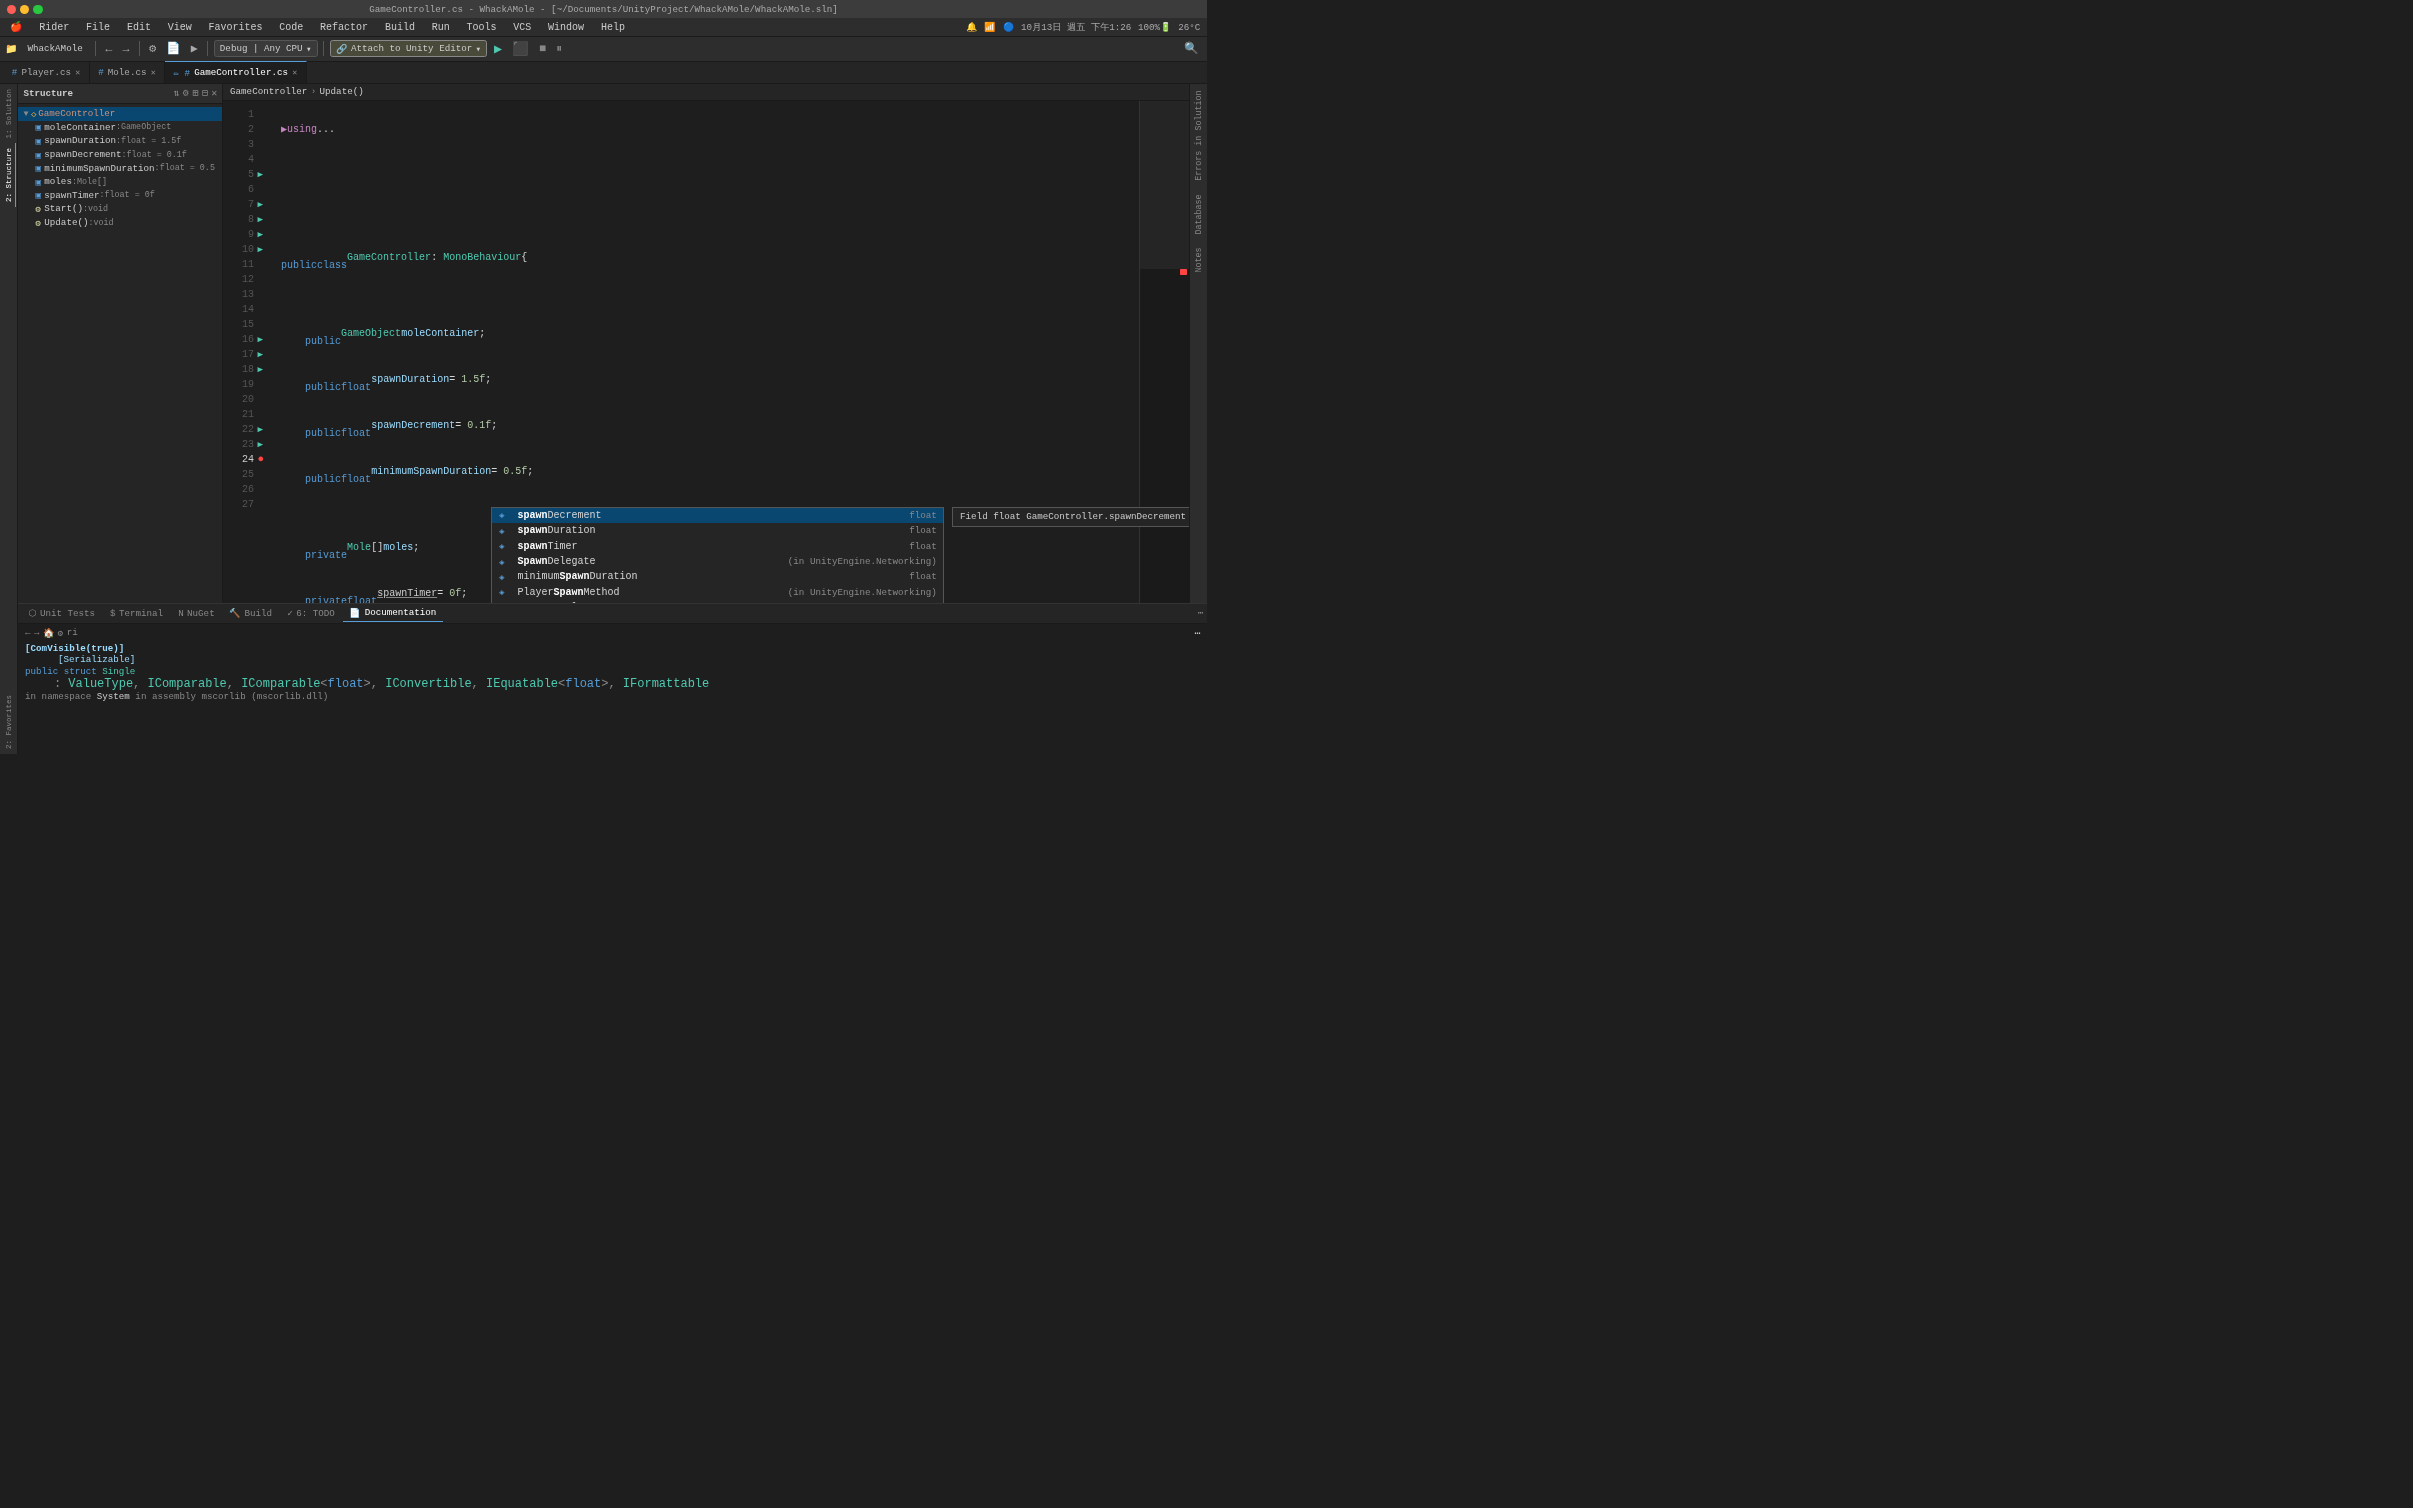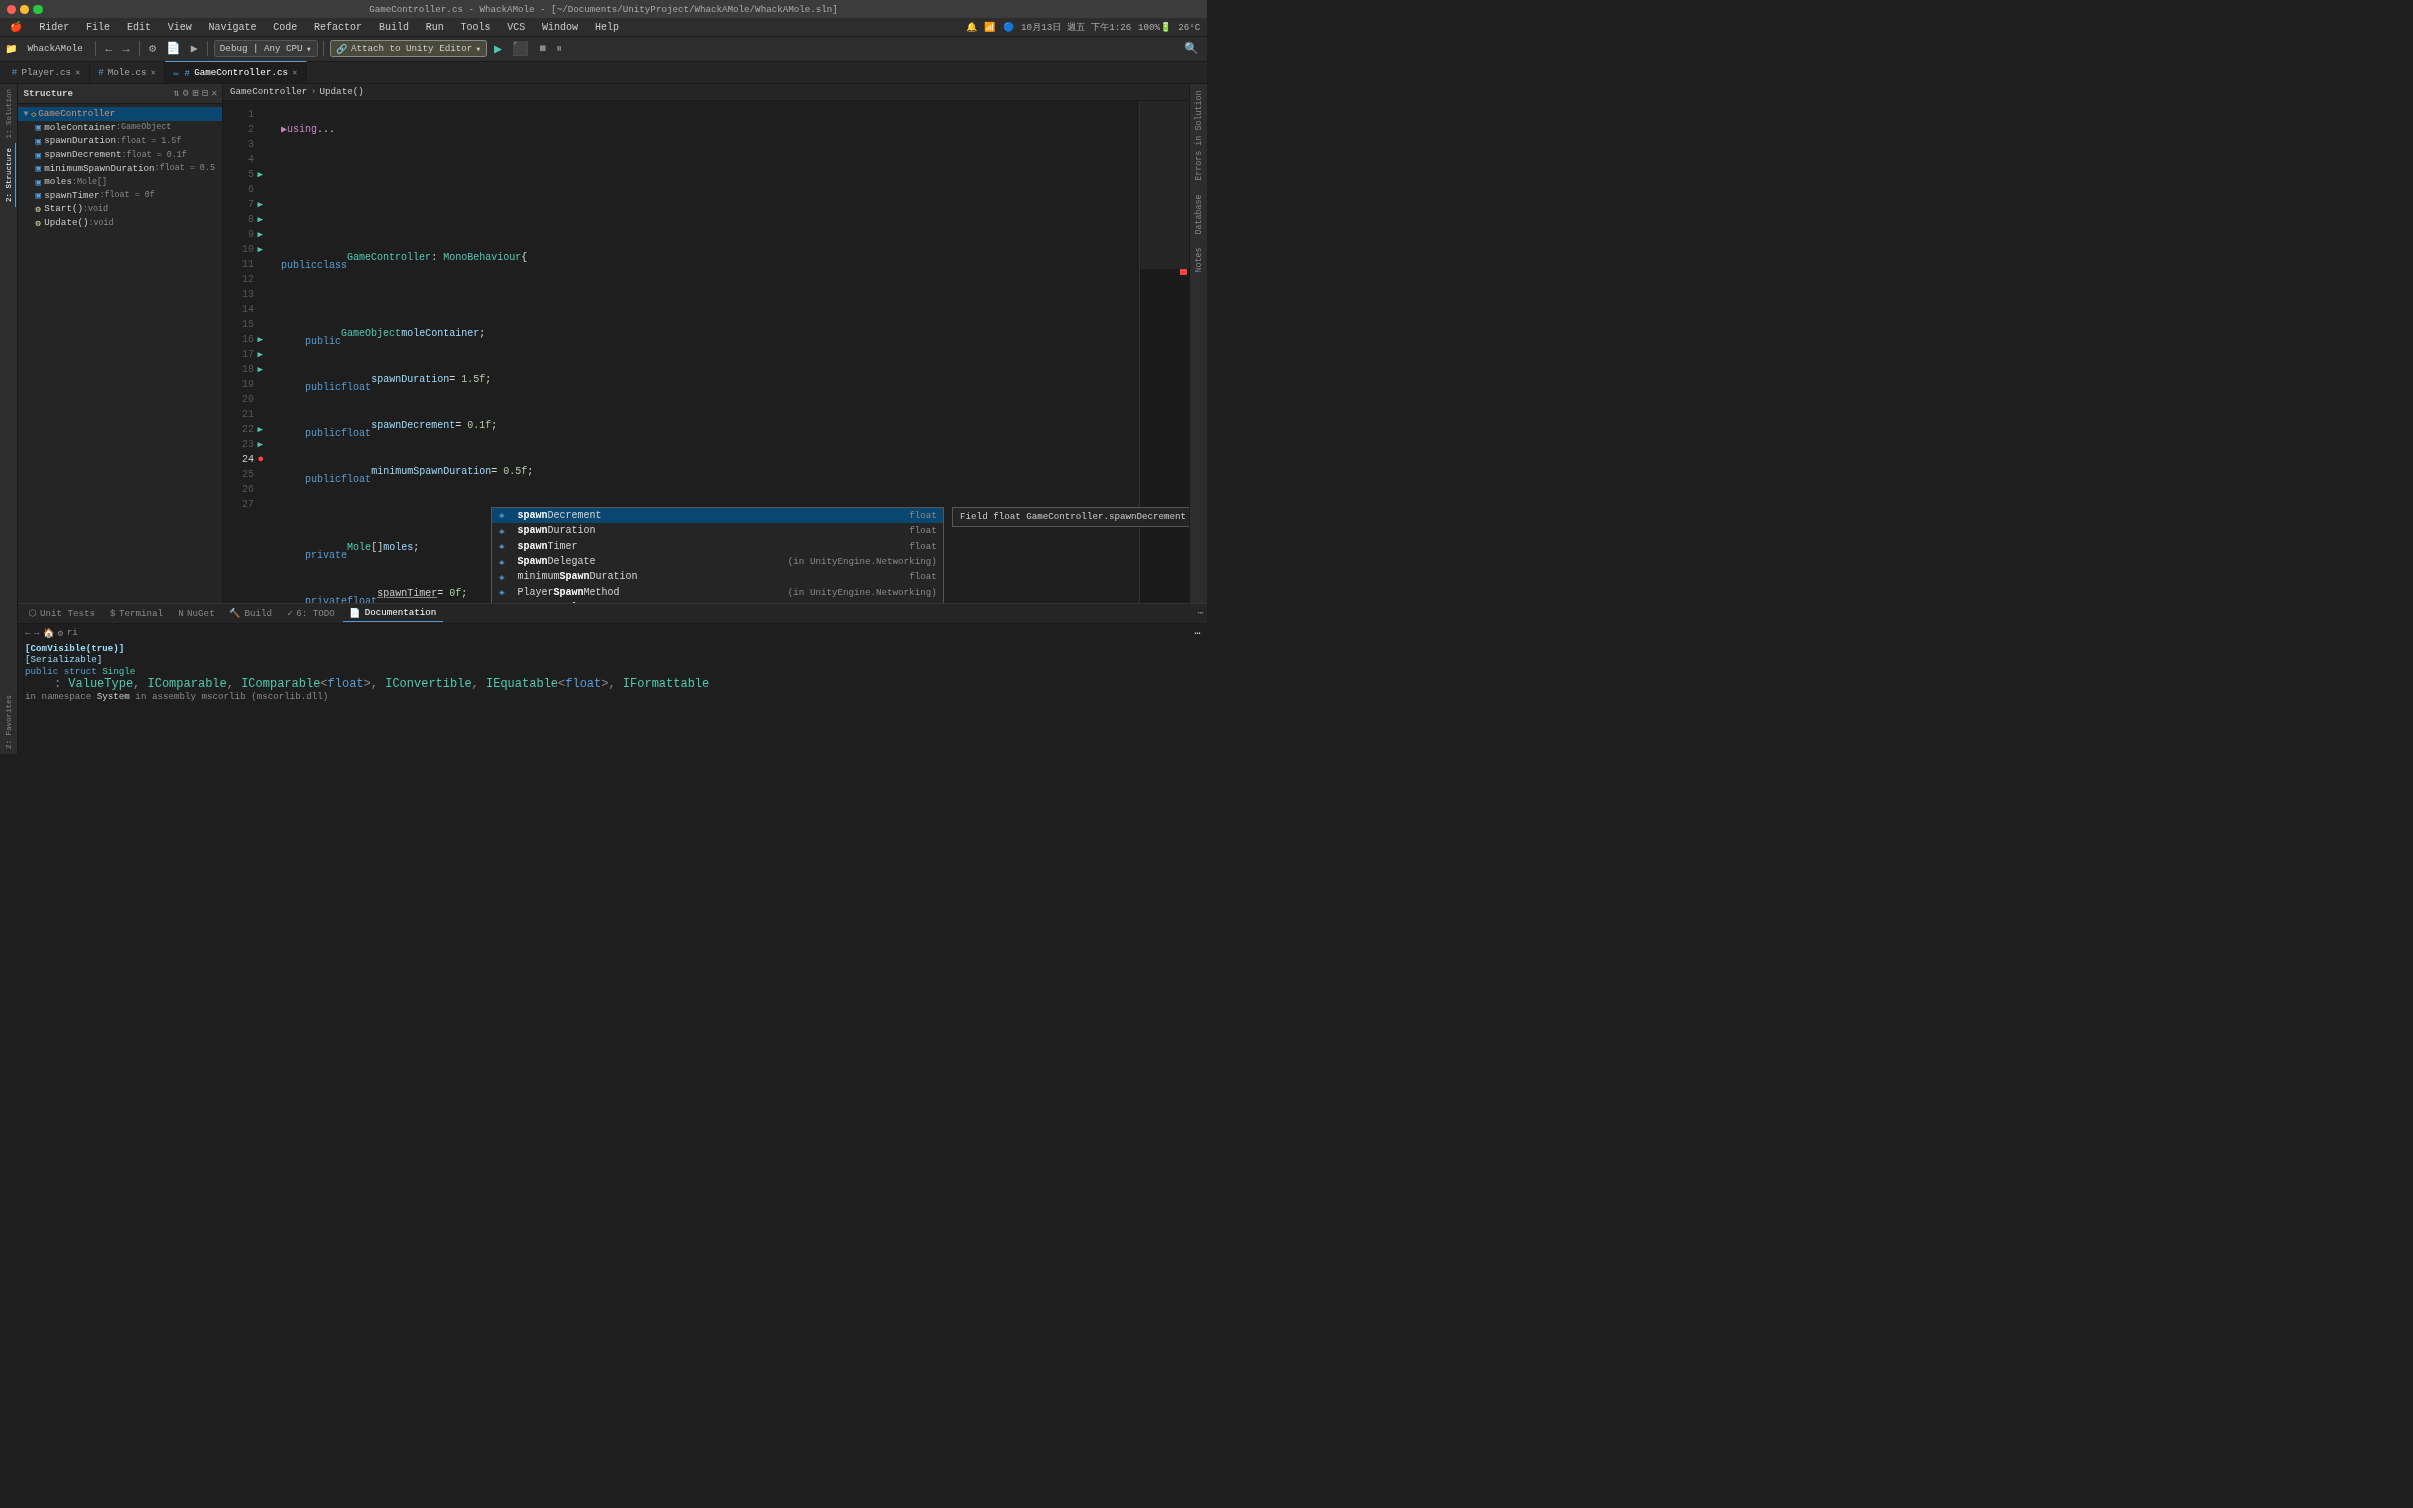--- a/index.html
+++ b/index.html
@@ -415,21 +415,21 @@
   </div>
   <div id="titlebar-center">GameController.cs - WhackAMole - [~/Documents/UnityProject/WhackAMole/WhackAMole.sln]</div>
 </div>
 
 <div id="menubar">
   <span class="menu-item">🍎</span>
   <span class="menu-item">Rider</span>
   <span class="menu-item">File</span>
   <span class="menu-item">Edit</span>
   <span class="menu-item">View</span>
-  <span class="menu-item">Navigate</span>
+  <span class="menu-item">Favorites</span>
   <span class="menu-item">Code</span>
   <span class="menu-item">Refactor</span>
   <span class="menu-item">Build</span>
   <span class="menu-item">Run</span>
   <span class="menu-item">Tools</span>
   <span class="menu-item">VCS</span>
   <span class="menu-item">Window</span>
   <span class="menu-item">Help</span>
   <span style="margin-left:auto; display:flex; gap:6.7px; align-items:center; color:#aaa; font-size:9.2px;">
     <span>🔔</span>
@@ -760,21 +760,21 @@
       <div id="bottom-content">
         <div style="display:flex;gap:3.4px;margin-bottom:3.4px;">
           <span style="color:#888;cursor:pointer;">←</span>
           <span style="color:#888;cursor:pointer;">→</span>
           <span style="color:#888;cursor:pointer;">🏠</span>
           <span style="color:#888;cursor:pointer;">⚙</span>
           <span style="color:#888;cursor:pointer;">ri</span>
           <span style="margin-left:auto;">⋯</span>
         </div>
         <div style="color:#9cdcfe;font-size:9.2px;font-weight:bold;">[ComVisible(true)]</div>
-        <div style="color:#9cdcfe;font-size:9.2px;">[Serializable]</div>
+        <div style="color:#9cdcfe;font-size:9.2px;margin-left:33px;">[Serializable]</div>
         <div style="font-size:9.2px;margin-top:1.7px;">
           <span class="kw">public</span> <span class="kw">struct</span> <span class="type">Single</span>
         </div>
         <div style="font-size:12px;color:#888;">
           &nbsp;&nbsp;&nbsp;&nbsp;: <span style="color:#4ec9b0;">ValueType</span>, <span style="color:#4ec9b0;">IComparable</span>, <span style="color:#4ec9b0;">IComparable</span>&lt;<span class="kw">float</span>&gt;, <span style="color:#4ec9b0;">IConvertible</span>, <span style="color:#4ec9b0;">IEquatable</span>&lt;<span class="kw">float</span>&gt;, <span style="color:#4ec9b0;">IFormattable</span>
         </div>
         <div style="font-size:9.2px;color:#888;">
           in namespace <span style="color:#ccc;">System</span> in assembly mscorlib (mscorlib.dll)
         </div>
       </div>

